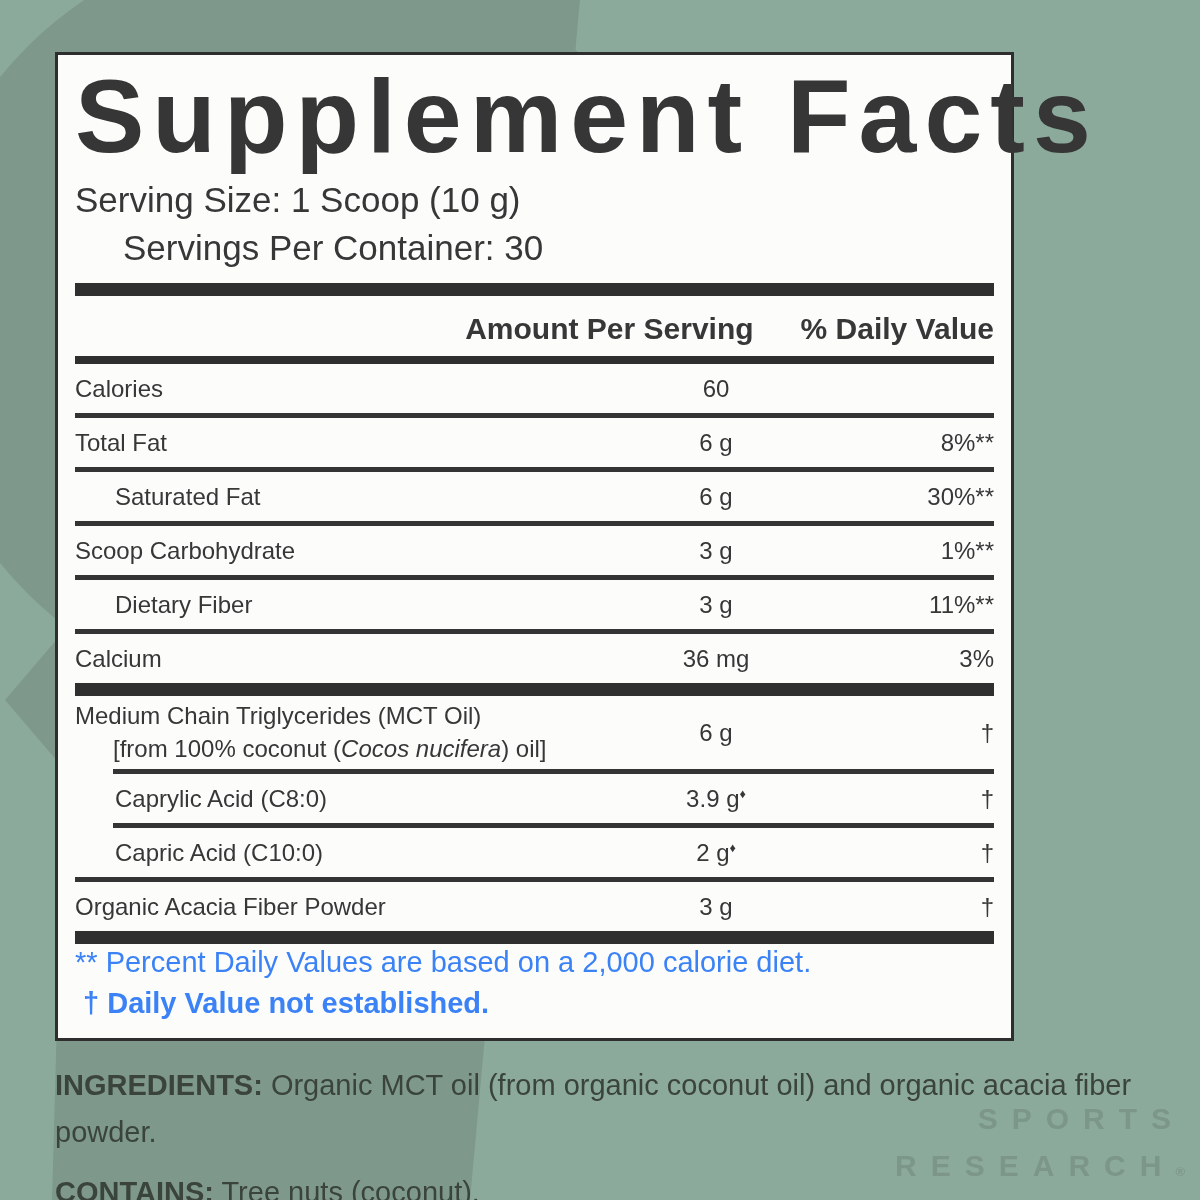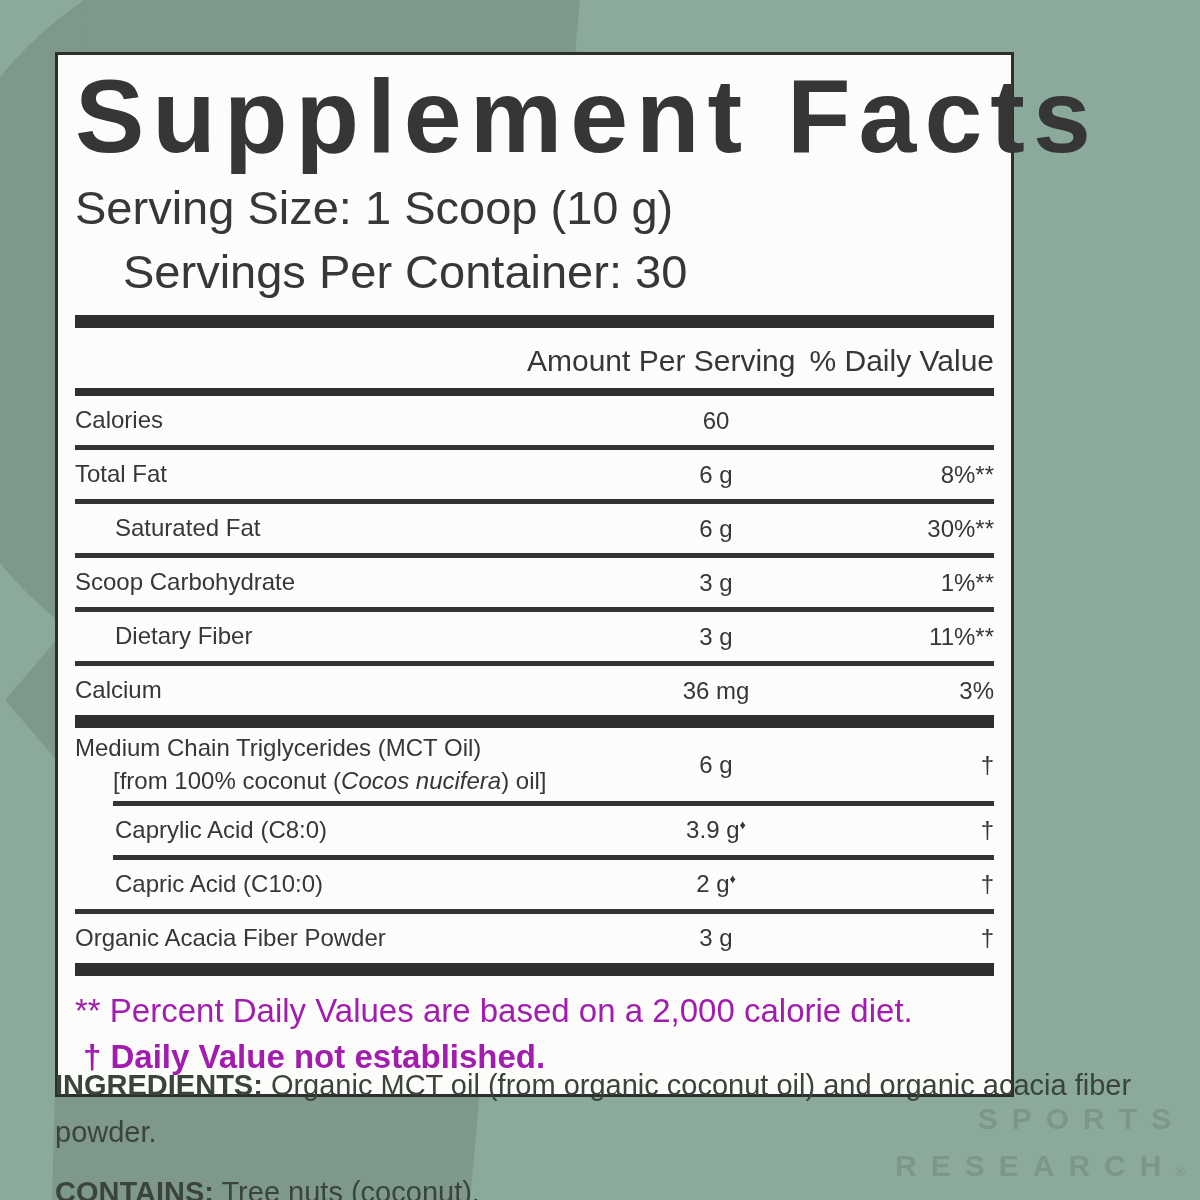--- a/index.html
+++ b/index.html
@@ -16,44 +16,44 @@
     background:#FCFCFB;border:3px solid #2e2e2e;
     box-sizing:border-box;
     padding:4px 17px 10px 17px;
     color:#373737;
   }
   .title{
     font-size:104px;font-weight:bold;letter-spacing:8px;
     line-height:1.02;white-space:nowrap;color:#363636;
     margin-top:4px;
   }
-  .serving{font-size:47px;line-height:1.32;margin-top:8px;}
+  .serving{font-size:35px;line-height:1.32;margin-top:8px;}
   .serving + .serving{margin-top:2px;margin-left:48px;}
 
   .bar-thick{height:13px;background:#2f2f2f;margin-top:12px;}
   .bar-mid{height:8px;background:#2f2f2f;}
   .rule-thin{height:5px;background:#343434;}
   .rule-thin.indented{margin-left:38px;}
 
   .thead{
-    display:flex;justify-content:flex-end;gap:14px;
-    font-weight:normal;font-size:30px;
+    display:flex;justify-content:flex-end;gap:47px;
+    font-weight:bold;font-size:30px;
     padding:16px 0 10px 0;
   }
 
   .nrow{display:flex;align-items:center;min-height:49px;font-size:24px;}
   .nrow .name{flex:1;line-height:1.35;padding:4px 0;}
   .nrow .name.indent{padding-left:40px;}
   .nrow .subline{padding-left:38px;}
   .nrow .subline .ital{font-style:italic;}
   .nrow .amt{width:180px;text-align:center;}
   .nrow .amt sup{font-size:0.52em;vertical-align:super;}
   .nrow .dv{width:188px;text-align:right;}
 
-  .footnotes{font-size:33px;line-height:1.28;padding:14px 0 6px 0;color:#a21caf;}
+  .footnotes{font-size:29px;line-height:1.28;padding:0 0 6px 0;color:#3b82f6;}
   .footnotes .fn2{padding-left:8px;margin-top:4px;font-weight:bold;}
 
   
   .bottom-info{
     position:absolute;left:55px;top:1062px;width:1092px;
     font-size:29px;line-height:1.62;color:#3A443C;
   }
   .bottom-info b{font-weight:bold;}
   .contains-line{margin-top:13px;}
 

